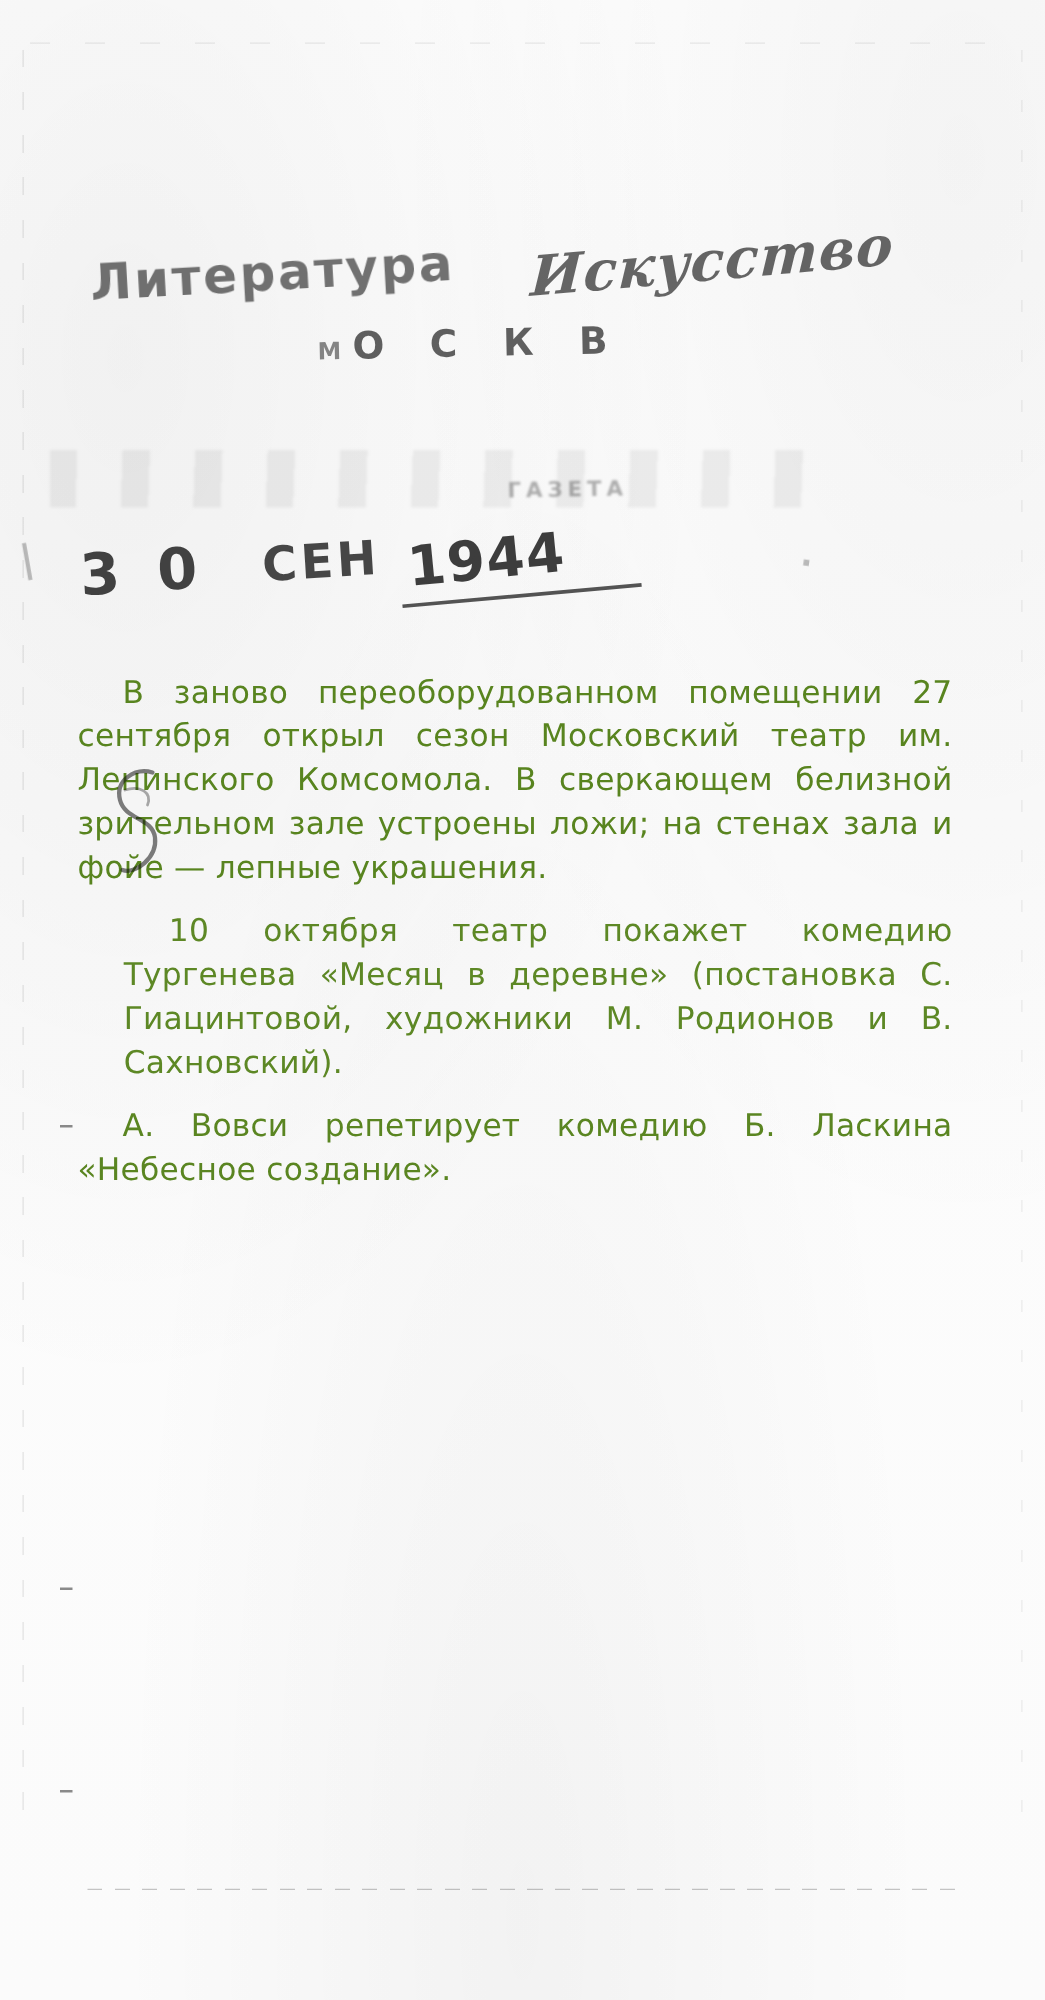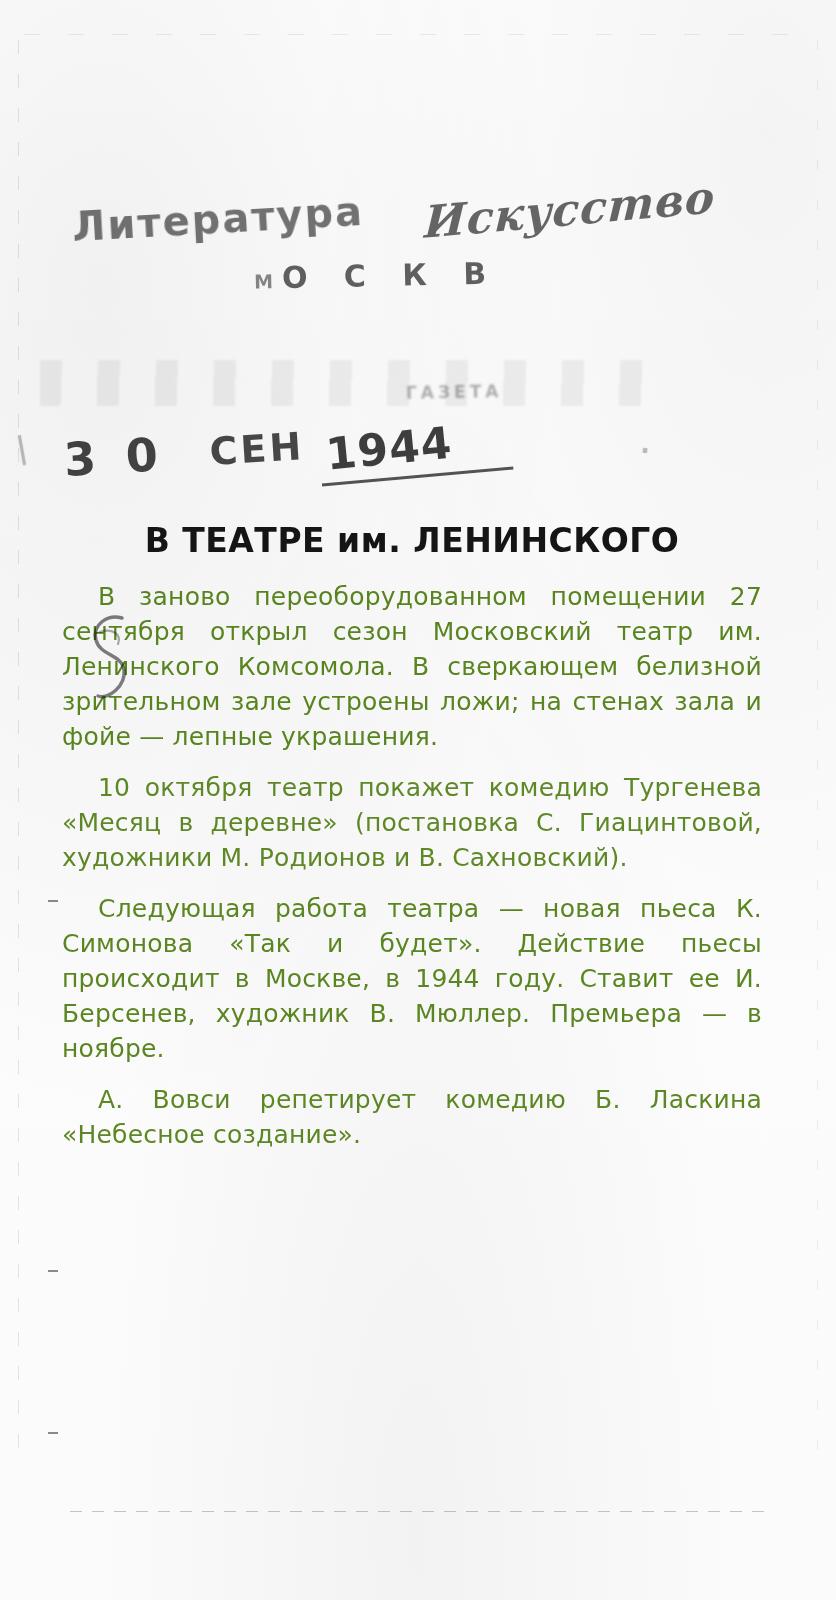--- a/index.html
+++ b/index.html
@@ -213,21 +213,21 @@
     text-align: justify;
     text-align-last: left;
     -webkit-hyphens: none;
     hyphens: none;
     text-indent: 36px;
   }
   .body-text p.last { text-indent: 36px; margin-bottom: 13px; }
 
   
   .body-text p:nth-child(1) { opacity: 0.93; }
-  .body-text p:nth-child(2) { opacity: 0.90; }
+  .body-text p:nth-child(2) { opacity: 0.90; margin-left: 37px; }
   .body-text p:nth-child(3) { opacity: 0.92; }
   .body-text p:nth-child(4) { opacity: 0.91; }
   .body-text p:nth-child(5) { opacity: 0.94; }
 
   
   .scribble {
     position: absolute;
     left: 78px;
     top: 612px;
     width: 70px;
@@ -275,27 +275,25 @@
 
   <div class="stray-mark" style="left:16px; top:430px; font-size:30px; transform:rotate(-10deg);">|</div>
   <div class="stray-mark" style="left:640px; top:436px; font-size:26px; transform:rotate(8deg);">·</div>
 
   <div class="margin-tick" style="top:900px;"></div>
   <div class="margin-tick" style="top:1270px;"></div>
   <div class="margin-tick" style="top:1432px;"></div>
 
   <div class="article">
     <h1 class="headline">
-      <span>В ТЕАТРЕ им. ЛЕНИНСКОГО</span>
     </h1>
 
     <div class="body-text">
       <p>В заново переоборудованном помещении 27 сентября открыл сезон Московский театр им. Ленинского Комсомола. В сверкающем белизной зрительном зале устроены ложи; на стенах зала и фойе — лепные украшения.</p>
       <p>10 октября театр покажет комедию Тургенева «Месяц в деревне» (постановка С. Гиацинтовой, художники М. Родионов и В. Сахновский).</p>
-      <p>Следующая работа театра — новая пьеса К. Симонова «Так и будет». Действие пьесы происходит в Москве, в 1944 году. Ставит ее И. Берсенев, художник В. Мюллер. Премьера — в ноябре.</p>
       <p class="last">А. Вовси репетирует комедию Б. Ласкина «Небесное создание».</p>
     </div>
   </div>
 
   <svg class="scribble" viewBox="0 0 70 96" xmlns="http://www.w3.org/2000/svg">
     <path d="M44 6 C30 2, 14 12, 18 28 C22 44, 44 42, 46 58 C48 74, 30 88, 20 84" fill="none" stroke="rgba(20,20,20,0.55)" stroke-width="3.4" stroke-linecap="round"></path>
     <path d="M22 20 C34 16, 44 22, 40 32" fill="none" stroke="rgba(20,20,20,0.35)" stroke-width="2.2" stroke-linecap="round"></path>
   </svg>
 
 </div>

